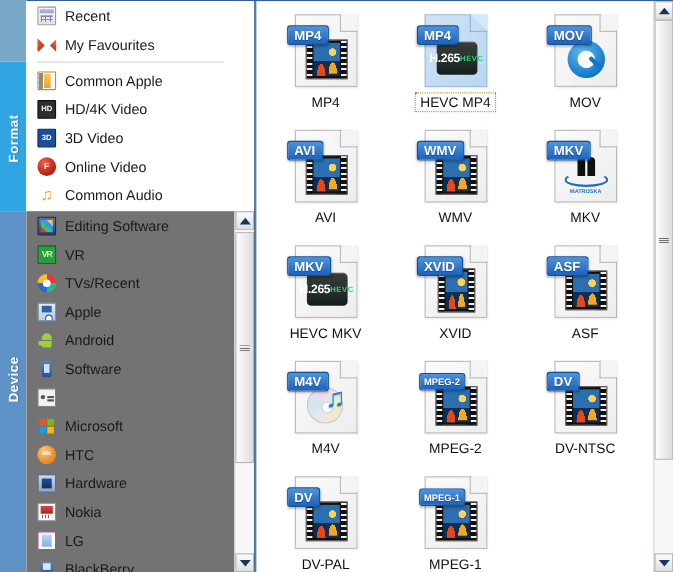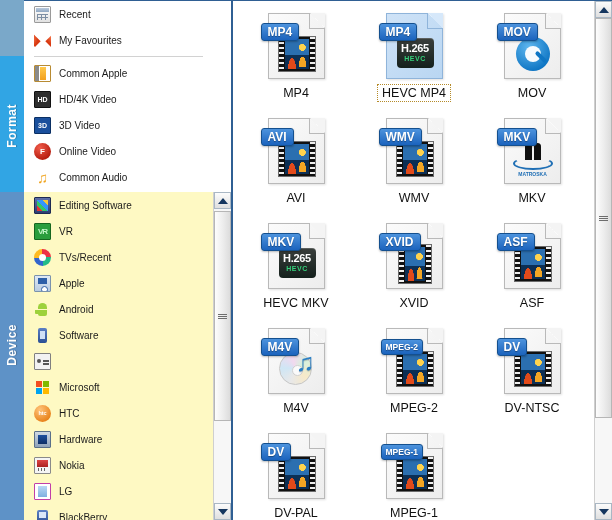--- a/index.html
+++ b/index.html
@@ -51,36 +51,36 @@
     border-top: 1px solid #2f5f93;
   }
   .sb-top {
     position: absolute; top: 0; left: 0; right: 0;
     height: 191px;
     background: #fff;
     overflow: hidden;
   }
   .sb-bottom {
     position: absolute; top: 191px; left: 0; right: 0; bottom: 0;
-    background: #fef9c3;
+    background: #737373;
     overflow: hidden;
     border-top: 0;
   }
   .sb-scrollpad { padding-right: 22px; }
 
   .sb-item {
     display: flex; align-items: center;
     height: 26px;
     padding-left: 10px;
     gap: 8px;
     cursor: default;
     white-space: nowrap;
   }
   .sb-label {
-    font-size: 10px;
+    font-size: 13px;
     color: #1a1a1a;
   }
   .sb-sep {
     height: 1px; background: #d2d2d2;
     margin: 3px 6px 3px 10px;
   }
   .ic {
     width: 17px; height: 17px;
     flex: 0 0 17px;
     position: relative;
@@ -374,21 +374,21 @@
   .filmpic::after {
     content:""; position:absolute; right:6%; bottom:2px; width:36%; height:40%;
     background: radial-gradient(ellipse at 50% 100%, #f5a623 0 60%, transparent 61%);
   }
 
   
   .hevc-plaque {
     position:absolute; left:10px; top:24px; width:37px; height:30px;
     background: linear-gradient(#3a3f3c,#14201c);
     border-radius:4px;
-    display:flex; flex-direction:column; align-items:center; justify-content:center;
+    display:flex; flex-direction:row; align-items:center; justify-content:center;
     box-shadow: inset 0 1px 0 rgba(255,255,255,.18);
   }
   .hevc-plaque .h1 { color:#fff; font-size:11px; font-weight:bold; line-height:11px; letter-spacing:-0.3px; }
   .hevc-plaque .h2 { color:#35d07a; font-size:7px; font-weight:bold; line-height:9px; letter-spacing:.5px; }
 
   
   .qt {
     position:absolute; left:11px; top:23px; width:34px; height:34px;
     border-radius:50%;
     background: radial-gradient(circle at 38% 30%, #5fb7ef, #0f76c4 75%);

